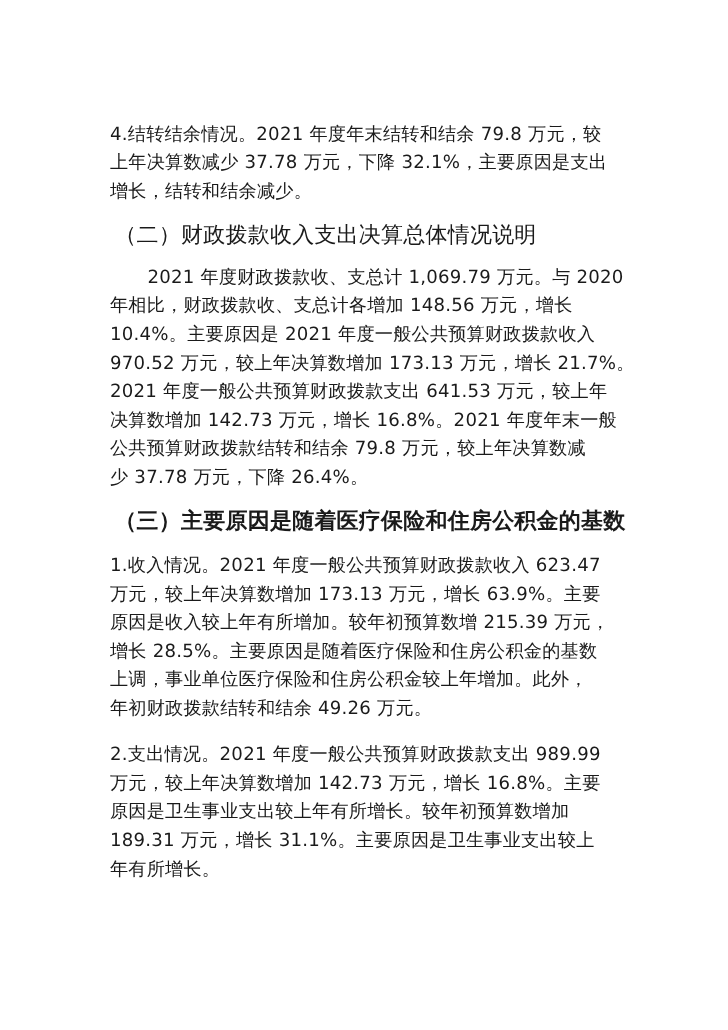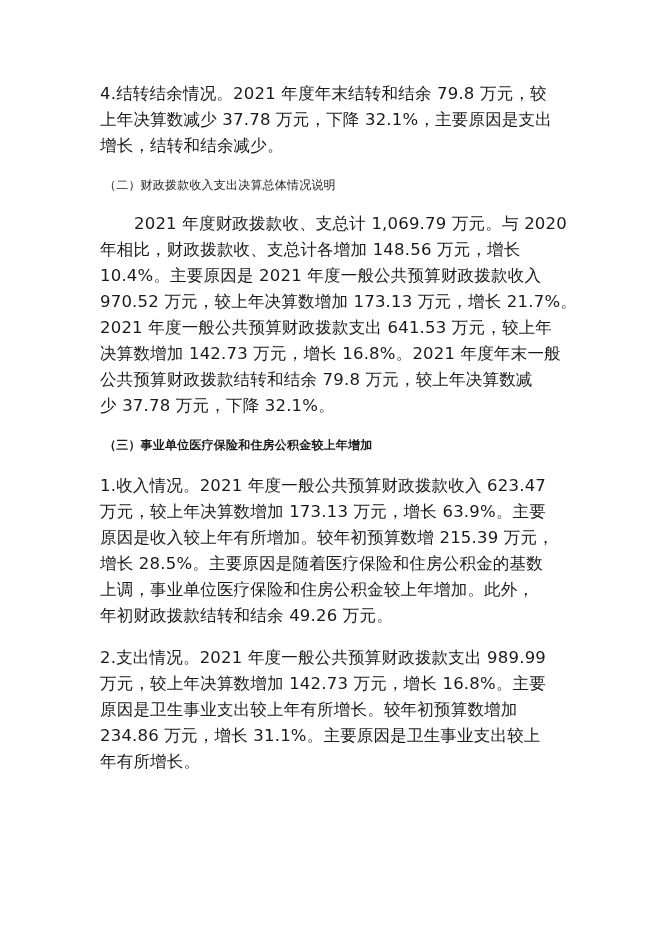--- a/index.html
+++ b/index.html
@@ -1,19 +1,19 @@
 <!DOCTYPE html>
 <html><head>
 <meta charset="utf-8">
 <style>
   html, body { margin: 0; padding: 0; background: #ffffff; }
   body { width: 662px; height: 936px; position: relative; overflow: hidden;
          font-family: "DejaVu Sans", "Liberation Sans", sans-serif; color: #1a1a1a; }
-  .line { position: absolute; left: 100px; white-space: nowrap; font-size: 16.5px; line-height: 20px; letter-spacing: 0.2px; }
-  .heading { font-family: Liberation Mono, monospace; font-size: 12px; }
+  .line { position: absolute; left: 100px; white-space: nowrap; font-size: 16.5px; line-height: 20px; letter-spacing: 0.2px; margin-top: 28px; }
+  .heading { font-family: Liberation Serif, serif; font-size: 20px; }
 </style>
 </head>
 <body>
 
 <div>
   <div>
     <div class="line" style="top:84px">4.结转结余情况。2021 年度年末结转和结余 79.8 万元，较</div>
     <div class="line" style="top:110px">上年决算数减少 37.78 万元，下降 32.1%，主要原因是支出</div>
     <div class="line" style="top:136px">增长，结转和结余减少。</div>
   </div>
@@ -21,34 +21,34 @@
   <div class="line heading" style="top:176px; left:104px">（二）财政拨款收入支出决算总体情况说明</div>
 
   <div>
     <div class="line" style="top:214px; left:134px">2021 年度财政拨款收、支总计 1,069.79 万元。与 2020</div>
     <div class="line" style="top:240px">年相比，财政拨款收、支总计各增加 148.56 万元，增长</div>
     <div class="line" style="top:266px">10.4%。主要原因是 2021 年度一般公共预算财政拨款收入</div>
     <div class="line" style="top:292px">970.52 万元，较上年决算数增加 173.13 万元，增长 21.7%。</div>
     <div class="line" style="top:318px">2021 年度一般公共预算财政拨款支出 641.53 万元，较上年</div>
     <div class="line" style="top:344px">决算数增加 142.73 万元，增长 16.8%。2021 年度年末一般</div>
     <div class="line" style="top:370px">公共预算财政拨款结转和结余 79.8 万元，较上年决算数减</div>
-    <div class="line" style="top:396px">少 37.78 万元，下降 32.1%。</div>
+    <div class="line" style="top:396px">少 37.78 万元，下降 26.4%。</div>
   </div>
 
-  <div class="line heading" style="top:436px; left:104px; font-weight:bold">（三）事业单位医疗保险和住房公积金较上年增加</div>
+  <div class="line heading" style="top:436px; left:104px; font-weight:bold">（三）主要原因是随着医疗保险和住房公积金的基数</div>
 
   <div>
     <div class="line" style="top:476px">1.收入情况。2021 年度一般公共预算财政拨款收入 623.47</div>
     <div class="line" style="top:502px">万元，较上年决算数增加 173.13 万元，增长 63.9%。主要</div>
     <div class="line" style="top:528px">原因是收入较上年有所增加。较年初预算数增 215.39 万元，</div>
     <div class="line" style="top:554px">增长 28.5%。主要原因是随着医疗保险和住房公积金的基数</div>
     <div class="line" style="top:580px">上调，事业单位医疗保险和住房公积金较上年增加。此外，</div>
     <div class="line" style="top:606px">年初财政拨款结转和结余 49.26 万元。</div>
   </div>
 
   <div>
     <div class="line" style="top:648px">2.支出情况。2021 年度一般公共预算财政拨款支出 989.99</div>
     <div class="line" style="top:674px">万元，较上年决算数增加 142.73 万元，增长 16.8%。主要</div>
     <div class="line" style="top:700px">原因是卫生事业支出较上年有所增长。较年初预算数增加</div>
-    <div class="line" style="top:726px">234.86 万元，增长 31.1%。主要原因是卫生事业支出较上</div>
+    <div class="line" style="top:726px">189.31 万元，增长 31.1%。主要原因是卫生事业支出较上</div>
     <div class="line" style="top:752px">年有所增长。</div>
   </div>
 </div>
 
 </body></html>

